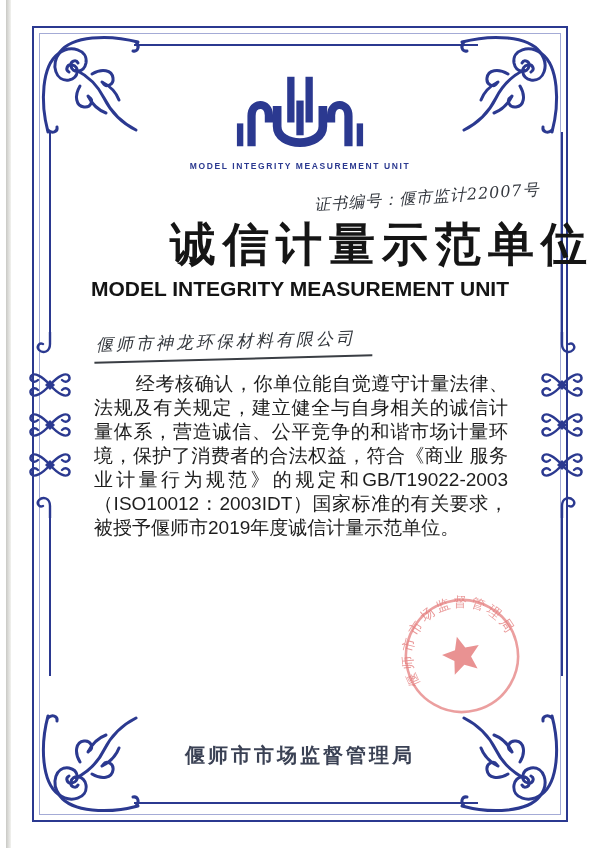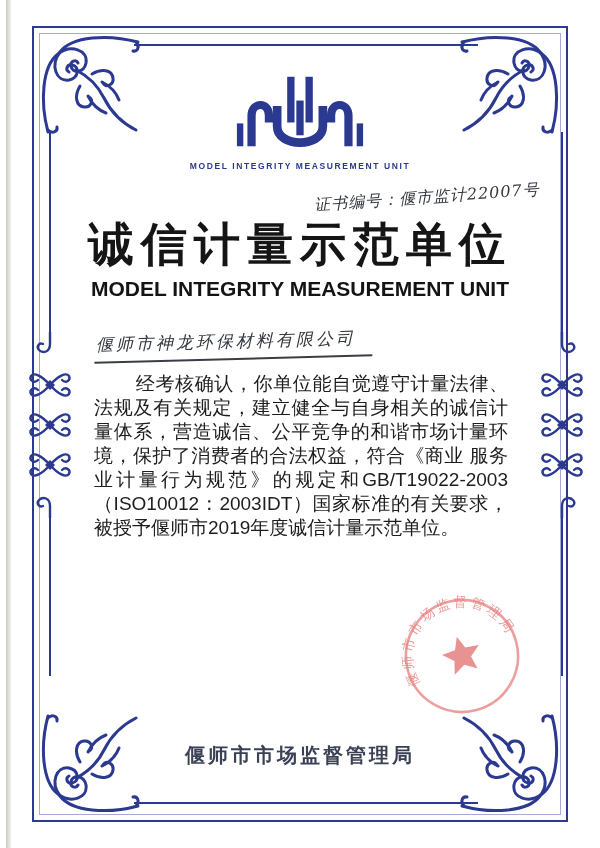--- a/index.html
+++ b/index.html
@@ -32,21 +32,21 @@
     position:absolute;top:161px;left:0;width:100%;text-align:center;
     font-size:8.5px;font-weight:bold;letter-spacing:1.6px;color:#2b3990;
   }
   .cert-line{
     position:absolute;top:187px;left:308px;width:240px;
     transform:rotate(-4deg);
     font-family:"DejaVu Serif",serif;font-style:italic;
     font-size:16px;color:#34383f;letter-spacing:1px;white-space:nowrap;
   }
   .title-zh{
-    position:absolute;top:214px;left:0;width:100%;margin:0;text-align:center;
+    position:absolute;top:214px;left:0;width:100%;margin:0;text-align:right;
     font-family:"DejaVu Serif",serif;font-weight:bold;
     font-size:46px;letter-spacing:7px;color:#151515;
   }
   .title-en{
     position:absolute;top:277px;left:0;width:100%;text-align:center;
     font-weight:bold;font-size:21px;letter-spacing:0px;color:#141414;
   }
   
   .awardee{
     position:absolute;top:330px;left:88px;

